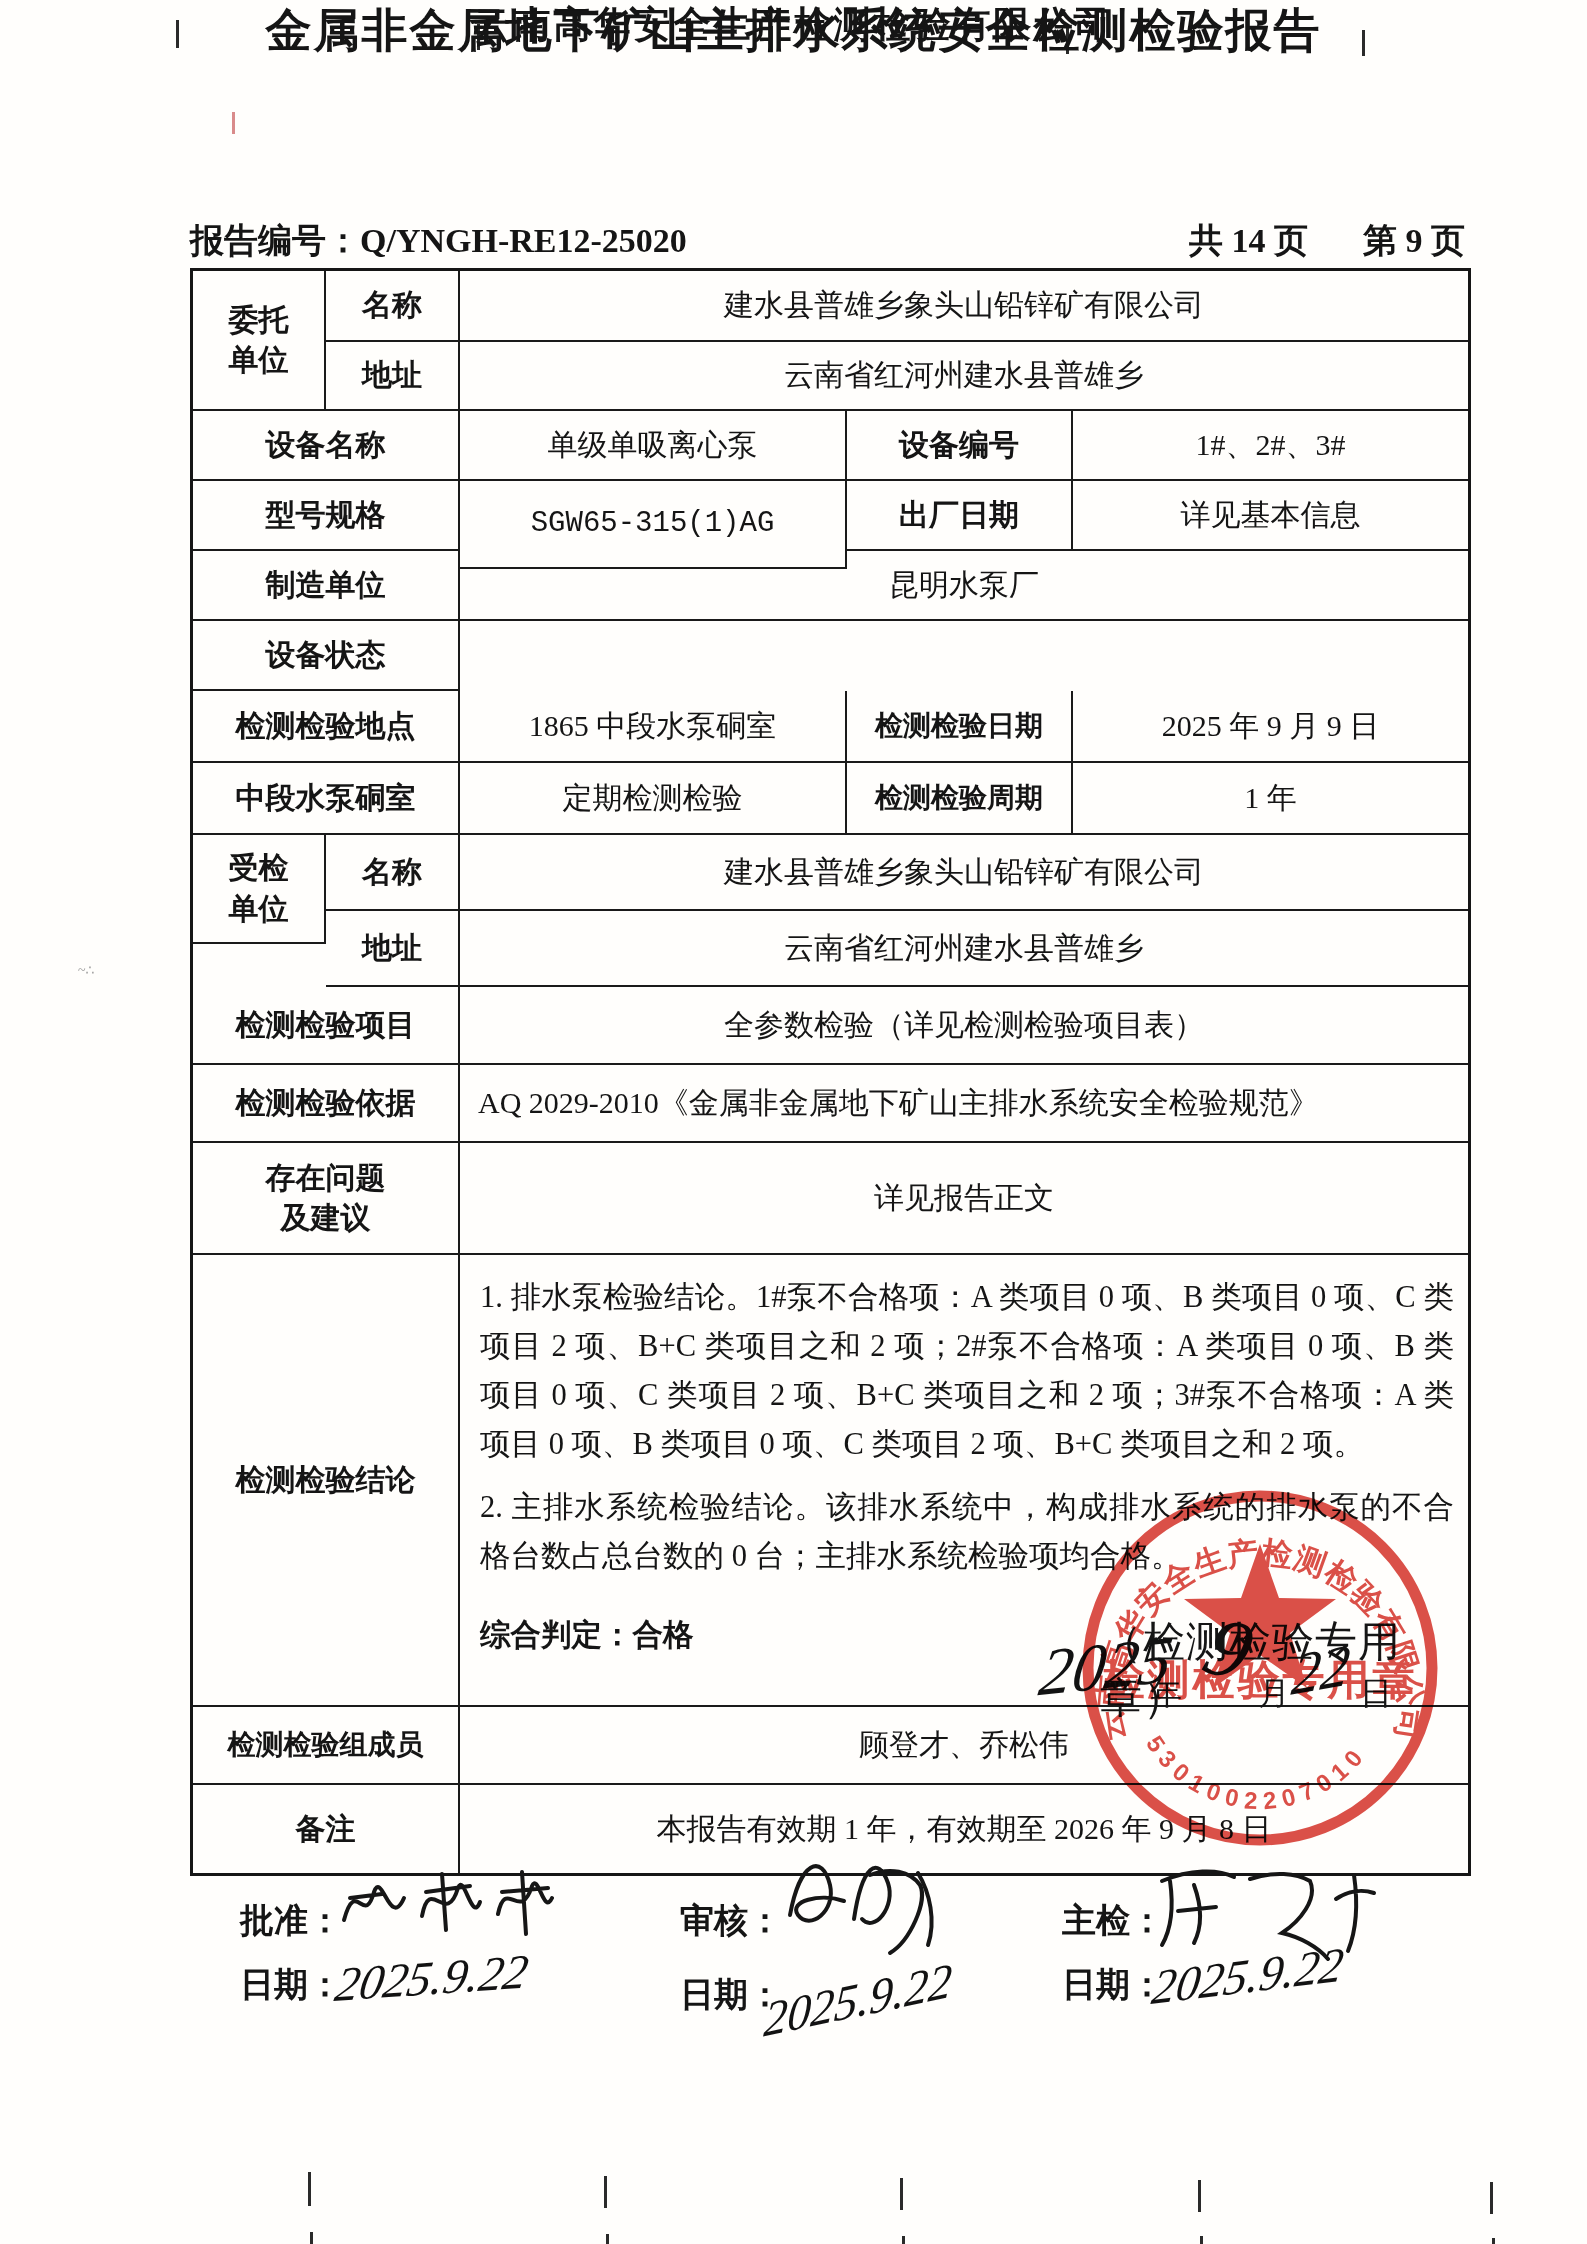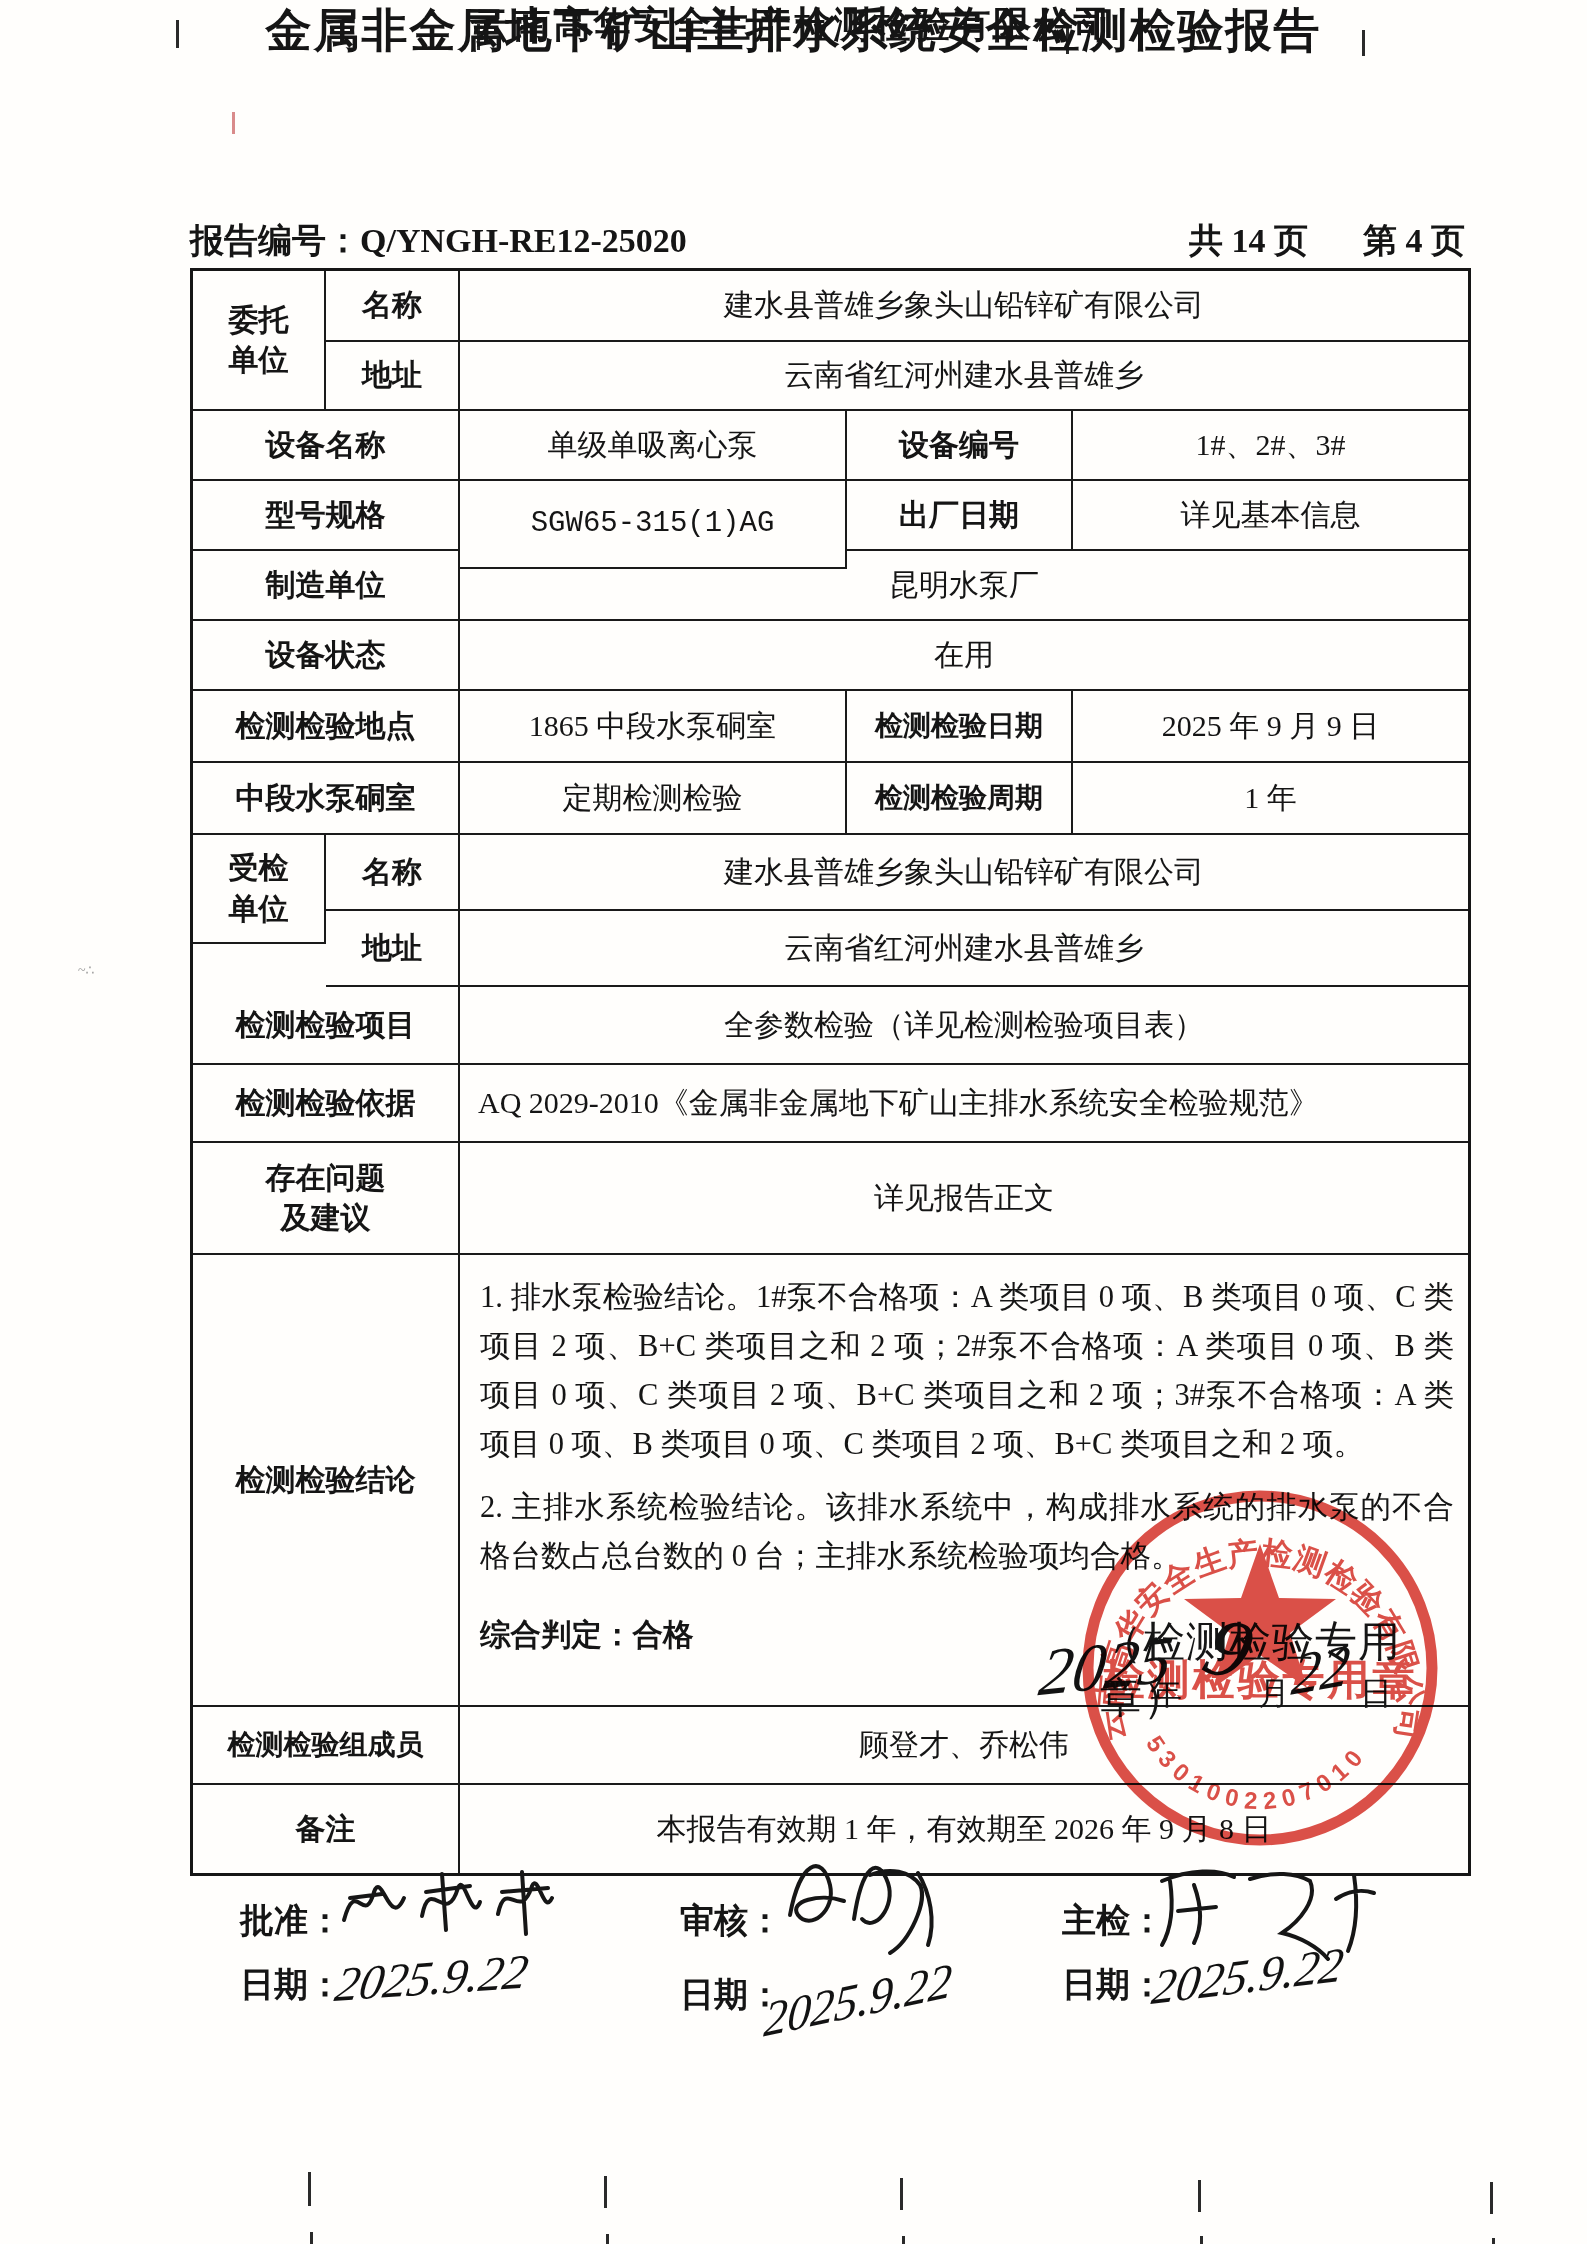--- a/index.html
+++ b/index.html
@@ -47,21 +47,21 @@
   <div class="tick" style="left:770px;top:26px;height:26px;"></div>
   <div class="tick" style="left:1066px;top:28px;height:26px;"></div>
   <div class="tick" style="left:1362px;top:30px;height:26px;"></div>
   <div class="redtick" style="left:232px;top:112px;"></div>
 
   <div class="abs title1">云南高华安全生产检测检验有限公司</div>
   <div class="abs title2">金属非金属地下矿山主排水系统安全检测检验报告</div>
   <div class="abs repline">
     <span>报告编号：Q/YNGH-RE12-25020</span>
     <span class="pages">
-      <span>共 14 页</span><span>第 4 页</span>
+      <span>共 14 页</span><span>第 9 页</span>
     </span>
   </div>
 
   <div class="abs tbl">
 
     <div class="cell" style="left:0;top:0;width:133px;height:140px;white-space:pre-line;">委托
 单位</div>
     <div class="cell" style="left:133px;top:0;width:134px;height:71px;">名称</div>
     <div class="cell val noR" style="left:267px;top:0;width:1008px;height:71px;">建水县普雄乡象头山铅锌矿有限公司</div>
     <div class="cell" style="left:133px;top:71px;width:134px;height:69px;">地址</div>
@@ -74,21 +74,20 @@
 
     <div class="cell" style="left:0;top:210px;width:267px;height:70px;">型号规格</div>
     <div class="cell val" style="left:267px;top:210px;width:387px;height:88px;font-family:'Liberation Mono','DejaVu Sans Mono',monospace;font-size:29px;">SGW65-315(1)AG</div>
     <div class="cell" style="left:654px;top:210px;width:226px;height:70px;">出厂日期</div>
     <div class="cell val noR" style="left:880px;top:210px;width:395px;height:70px;">详见基本信息</div>
 
     <div class="cell" style="left:0;top:280px;width:267px;height:70px;">制造单位</div>
     <div class="cell val noR" style="left:267px;top:280px;width:1008px;height:70px;">昆明水泵厂</div>
 
     <div class="cell" style="left:0;top:350px;width:267px;height:70px;">设备状态</div>
-    <div class="cell val noR" style="left:267px;top:350px;width:1008px;height:70px;">在用</div>
 
     <div class="cell" style="left:0;top:420px;width:267px;height:72px;">检测检验地点</div>
     <div class="cell val" style="left:267px;top:420px;width:387px;height:72px;">1865 中段水泵硐室</div>
     <div class="cell" style="left:654px;top:420px;width:226px;height:72px;font-size:28px;">检测检验日期</div>
     <div class="cell val noR" style="left:880px;top:420px;width:395px;height:72px;">2025 年 9 月 9 日</div>
 
     <div class="cell" style="left:0;top:492px;width:267px;height:72px;">中段水泵硐室</div>
     <div class="cell val" style="left:267px;top:492px;width:387px;height:72px;">定期检测检验</div>
     <div class="cell" style="left:654px;top:492px;width:226px;height:72px;font-size:28px;">检测检验周期</div>
     <div class="cell val noR" style="left:880px;top:492px;width:395px;height:72px;">1 年</div>

